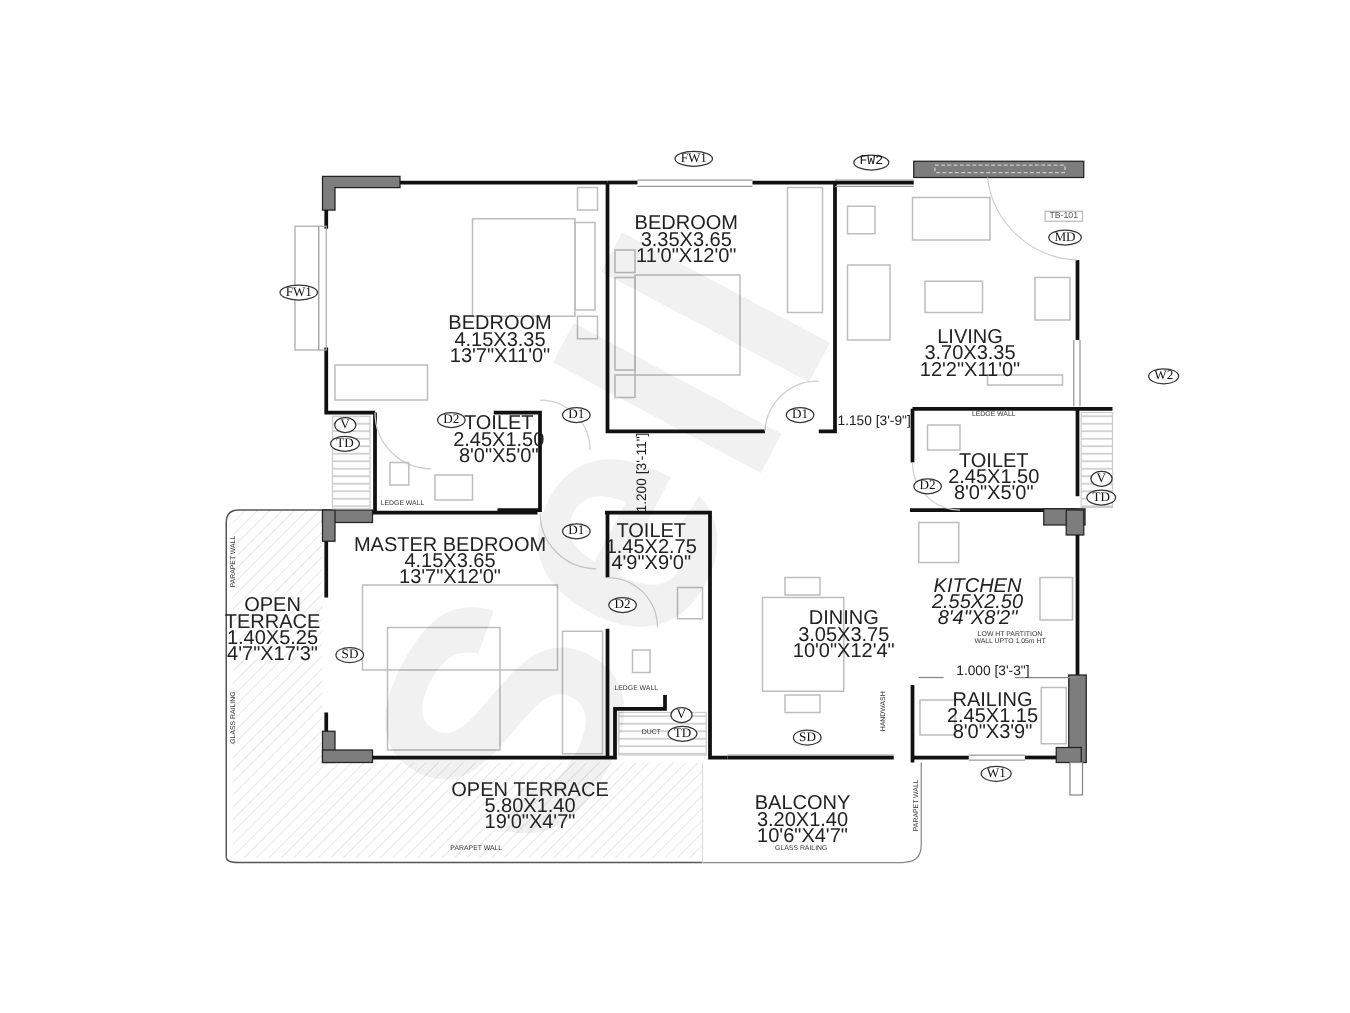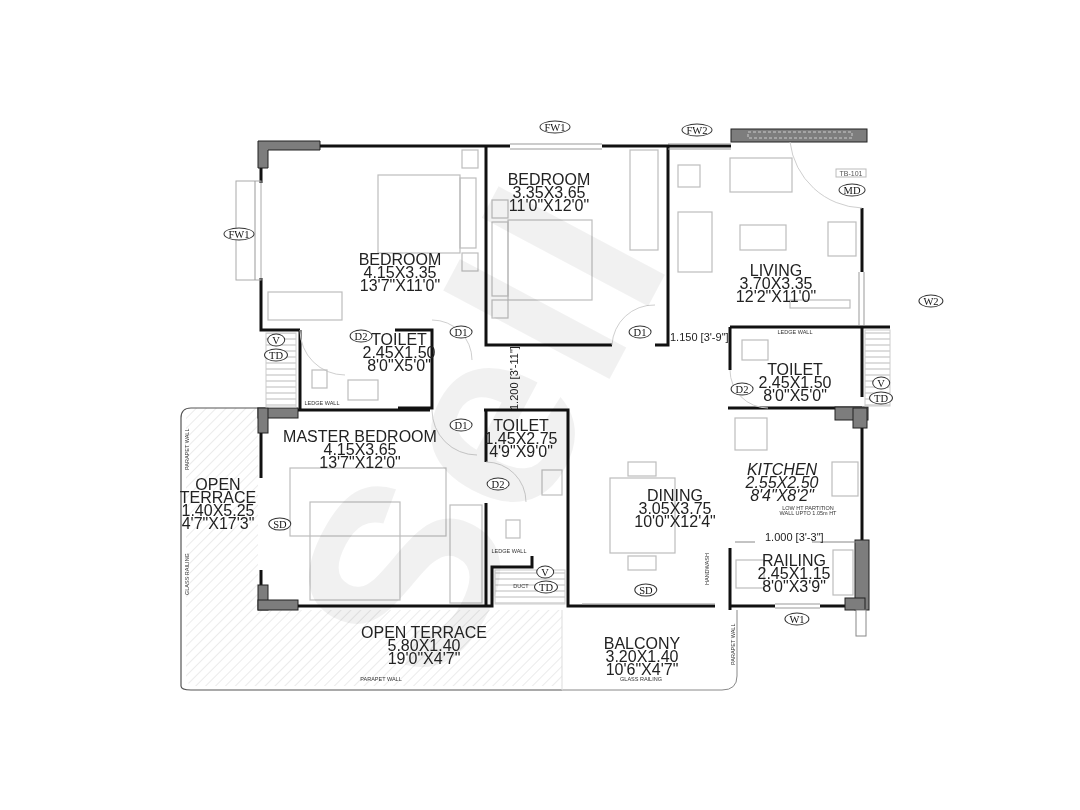--- a/index.html
+++ b/index.html
@@ -217,21 +217,21 @@
     </div>
     <div class="labelbox" style="left: 642px; top: 644px; margin-top: 12px;">
       <span class="nm">BALCONY</span>
       <span class="nm">3.20X1.40</span>
       <span class="nm">10'6"X4'7"</span>
     </div>
   </div>
 <div id="tags">
     <div class="tagbox" style="left: 239px; top: 234px;">FW1</div>
     <div class="tagbox" style="left: 555px; top: 127px;">FW1</div>
-    <div class="tagbox" style="left: 697px; top: 130px;">FW2</div>
+    <div class="tagbox" style="left: 697px; top: 130px; font-family: Liberation Mono, monospace;">FW2</div>
     <div class="tagbox" style="left: 852px; top: 190px;">MD</div>
     <div class="tagbox" style="left: 884px; top: 301px; margin-left: 47px;">W2</div>
     <div class="tagbox" style="left: 361px; top: 336px;">D2</div>
     <div class="tagbox" style="left: 461px; top: 332px;">D1</div>
     <div class="tagbox" style="left: 640px; top: 332px;">D1</div>
     <div class="tagbox" style="left: 742px; top: 389px;">D2</div>
     <div class="tagbox" style="left: 276px; top: 340px;">V</div>
     <div class="tagbox" style="left: 276px; top: 355px;">TD</div>
     <div class="tagbox" style="left: 881px; top: 383px;">V</div>
     <div class="tagbox" style="left: 881px; top: 398px;">TD</div>

